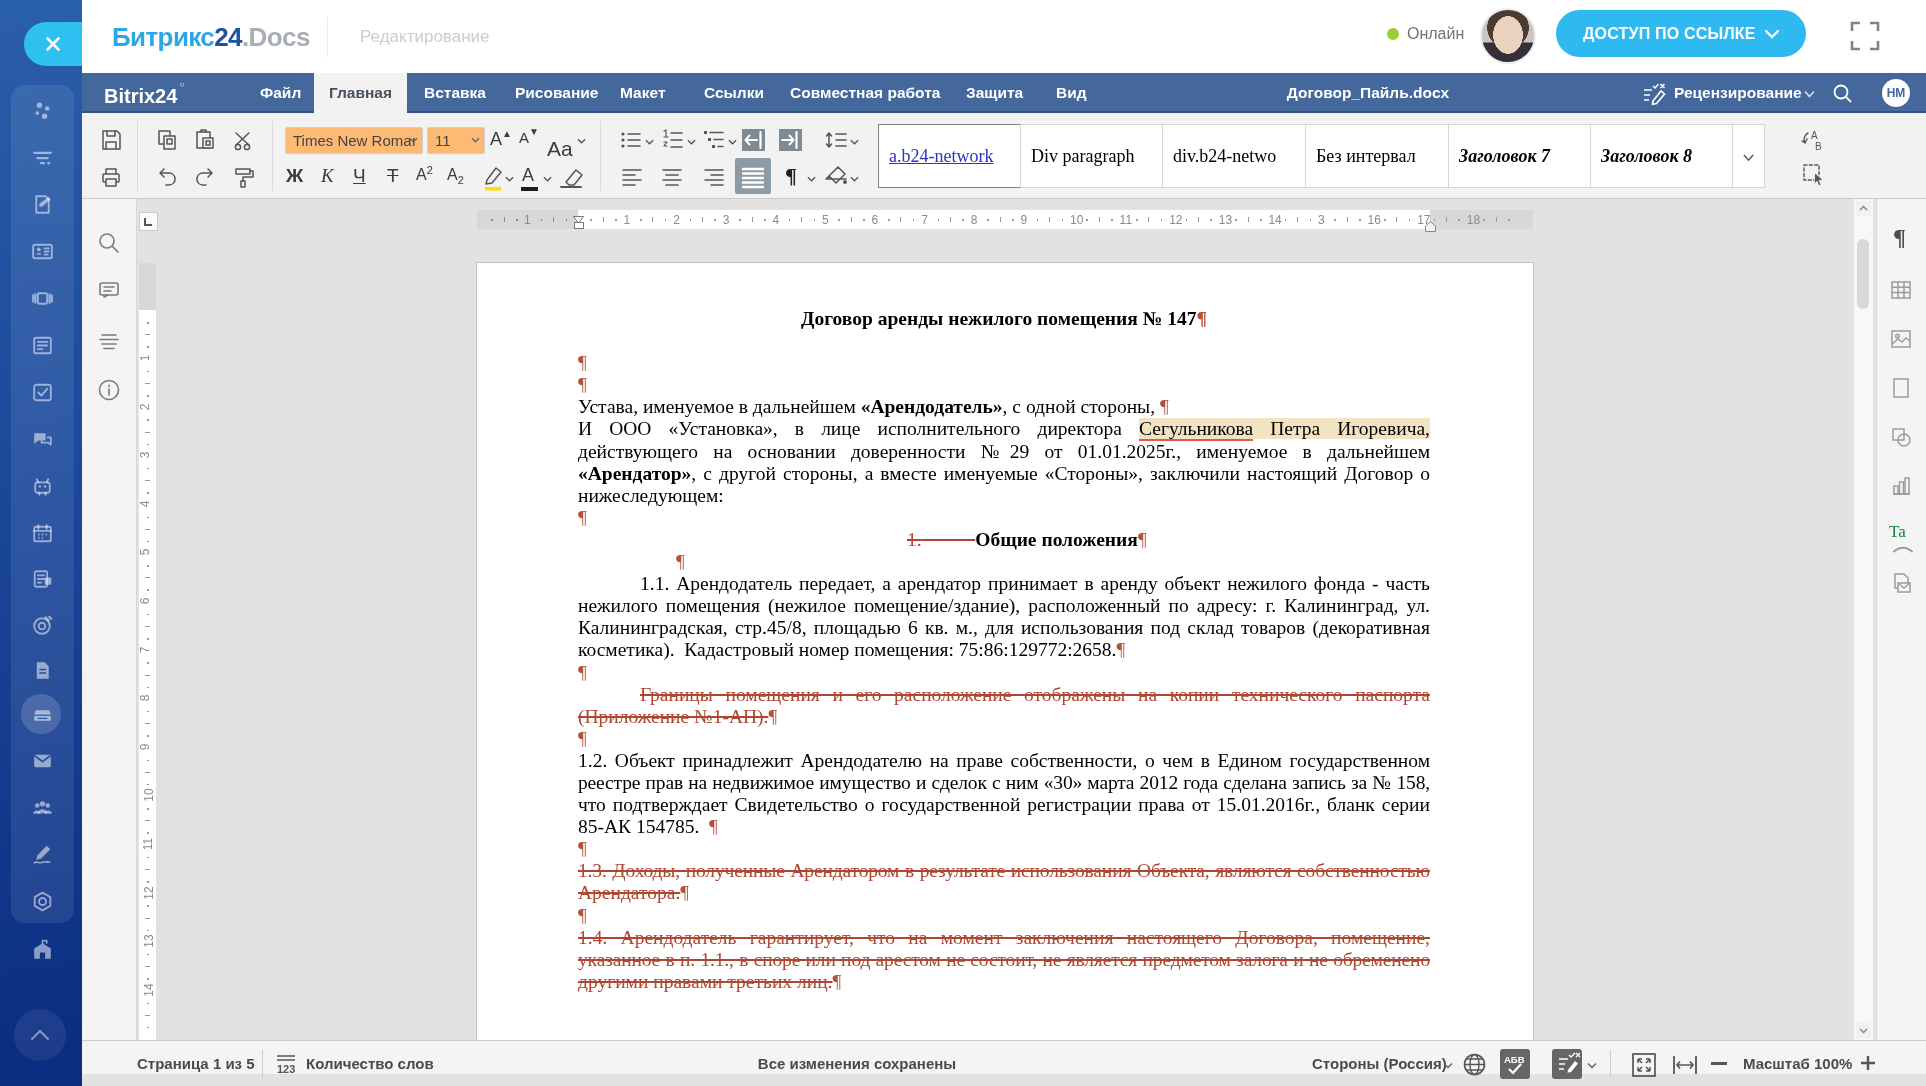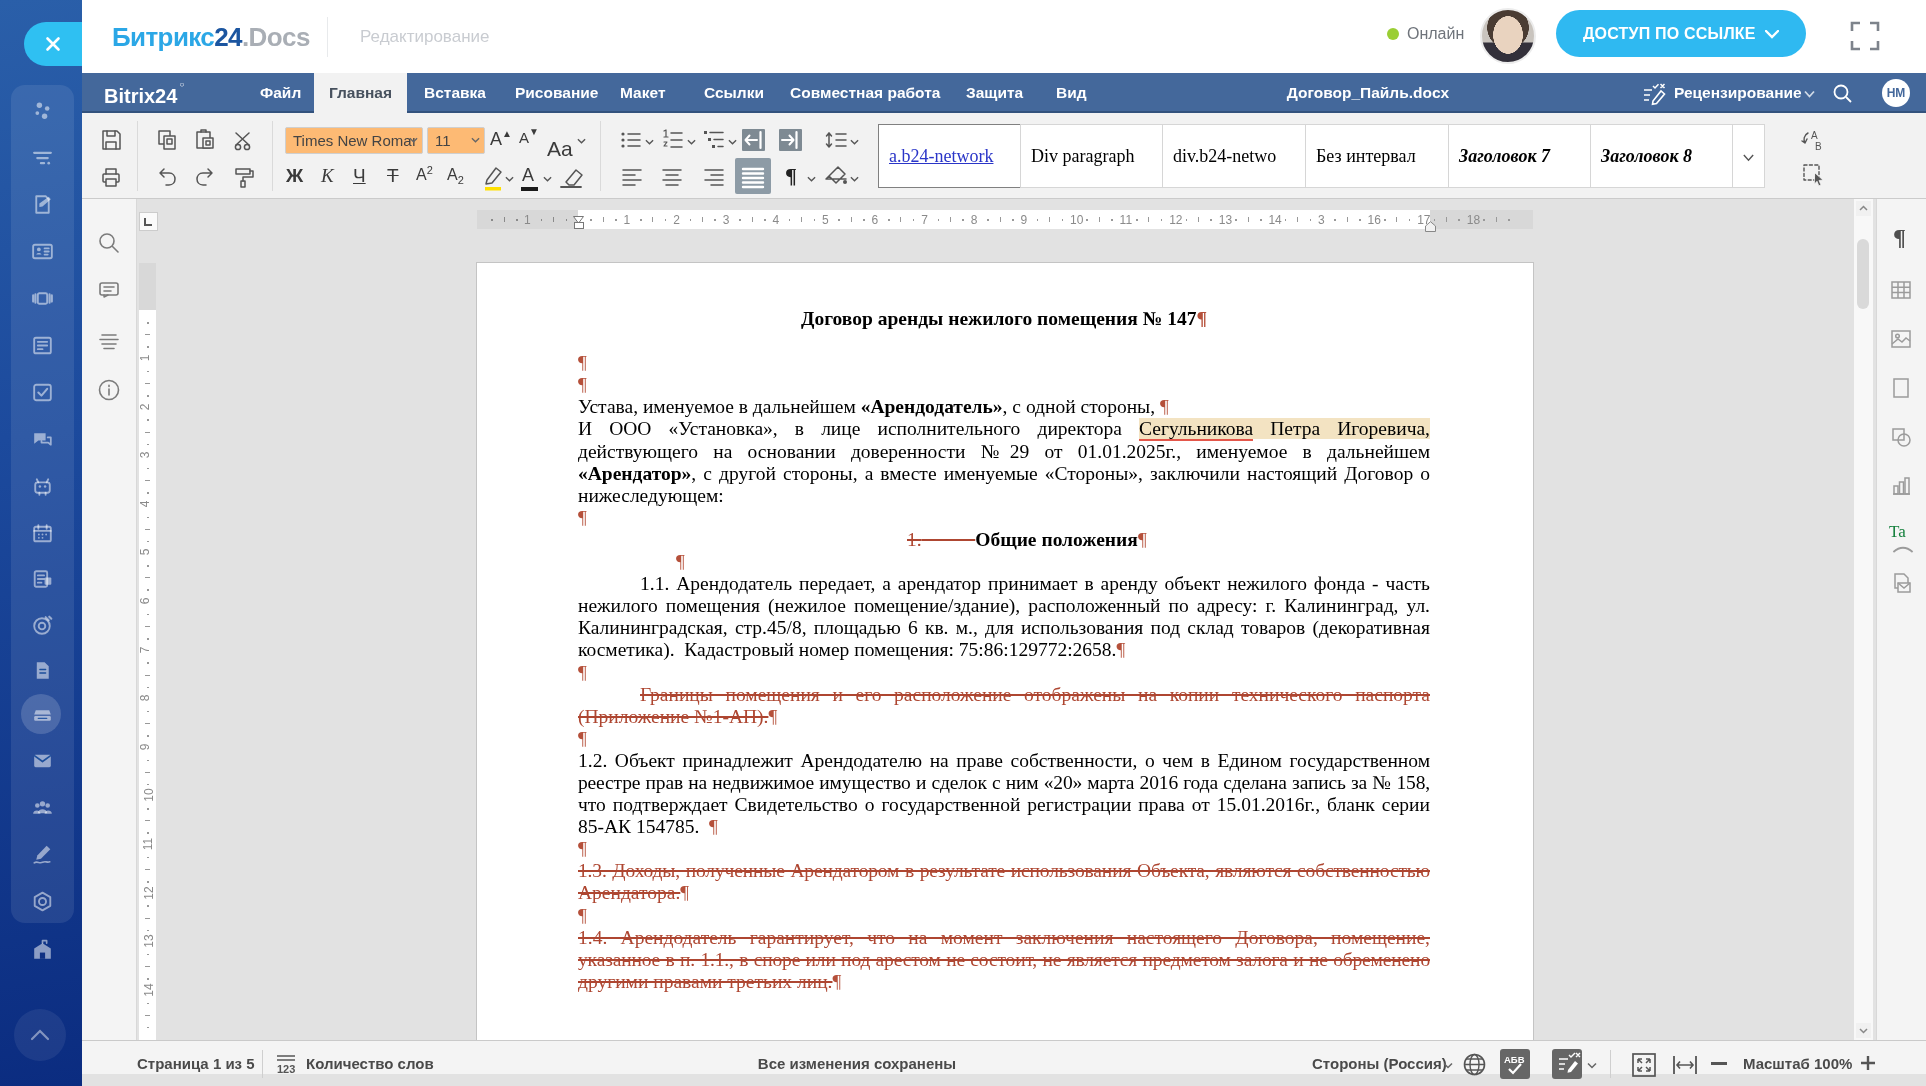--- a/index.html
+++ b/index.html
@@ -619,21 +619,21 @@
       <div class="ln pil" style="text-indent:98px;">¶</div>
       <div class="j" style="text-indent:62px;">1.1. Арендодатель передает, а арендатор принимает в аренду объект нежилого фонда - часть</div>
       <div class="j">нежилого помещения (нежилое помещение/здание), расположенный по адресу: г. Калининград, ул.</div>
       <div class="j">Калининградская, стр.45/8, площадью 6 кв. м., для использования под склад товаров (декоративная</div>
       <div class="ln">косметика).&nbsp; Кадастровый номер помещения: 75:86:129772:2658.<span class="pil">¶</span></div>
       <div class="ln pil">¶</div>
       <div class="j del" style="text-indent:62px;">Границы помещения и его расположение отображены на копии технического паспорта</div>
       <div class="ln del">(Приложение №1-АП).<span class="pil" style="text-decoration:none;display:inline-block;">¶</span></div>
       <div class="ln pil">¶</div>
       <div class="j">1.2. Объект принадлежит Арендодателю на праве собственности, о чем в Едином государственном</div>
-      <div class="j" style="letter-spacing:-0.15px;">реестре прав на недвижимое имущество и сделок с ним «20» марта 2016 года сделана запись за № 158,</div>
+      <div class="j" style="letter-spacing:-0.15px;">реестре прав на недвижимое имущество и сделок с ним «30» марта 2012 года сделана запись за № 158,</div>
       <div class="j">что подтверждает Свидетельство о государственной регистрации права от 15.01.2016г., бланк серии</div>
       <div class="ln">85-АК 154785. &nbsp;<span class="pil">¶</span></div>
       <div class="ln pil">¶</div>
       <div class="j del" style="letter-spacing:-0.15px;">1.3. Доходы, полученные Арендатором в результате использования Объекта, являются собственностью</div>
       <div class="ln del">Арендатора.<span class="pil" style="text-decoration:none;display:inline-block;">¶</span></div>
       <div class="ln pil">¶</div>
       <div class="j del">1.4. Арендодатель гарантирует, что на момент заключения настоящего Договора, помещение,</div>
       <div class="j del" style="letter-spacing:-0.15px;">указанное в п. 1.1., в споре или под арестом не состоит, не является предметом залога и не обременено</div>
       <div class="ln del">другими правами третьих лиц.<span class="pil" style="text-decoration:none;display:inline-block;">¶</span></div>
     </div>

